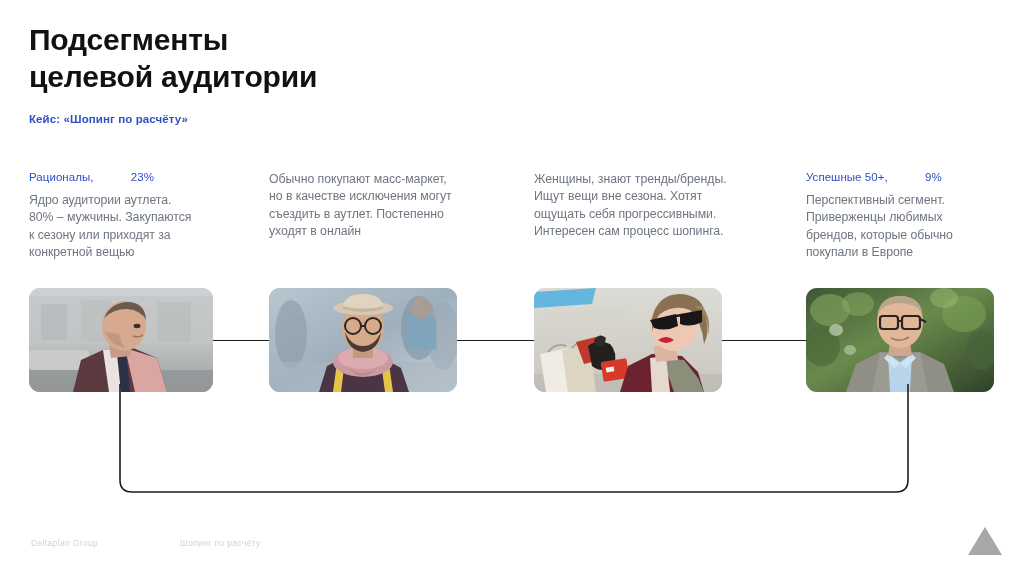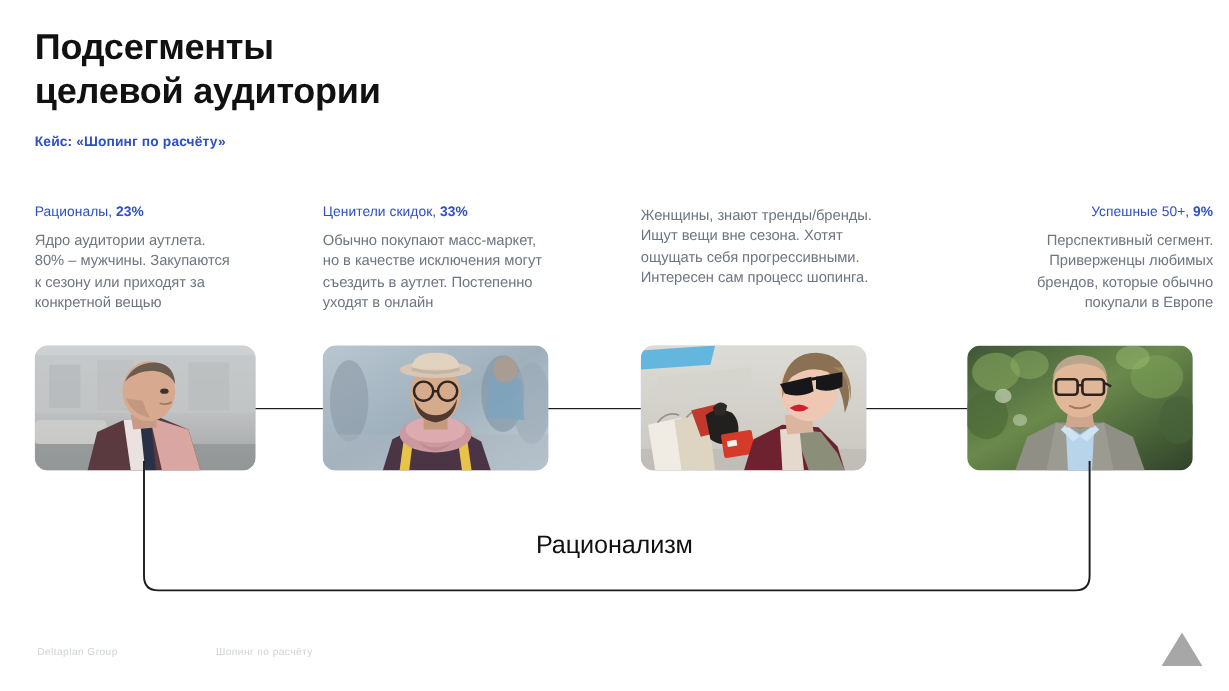--- a/index.html
+++ b/index.html
@@ -59,33 +59,34 @@
 
   .segment-col {
     position: absolute;
     top: 0;
     width: 225px;
   }
 
   .segment-col.c0 { left: 29px;  width: 215px; }
   .segment-col.c1 { left: 269px; width: 235px; }
   .segment-col.c2 { left: 534px; width: 245px; }
-  .segment-col.c3 { left: 806px; width: 205px; text-align: right; }
+  .segment-col.c3 { left: 806px; width: 205px; }
 
   .segment-heading {
     font-size: 11.5px;
     font-weight: 400;
     color: #2f4fc4;
     letter-spacing: 0.05px;
     margin-bottom: 9px;
     white-space: nowrap;
   }
 
   .segment-heading .pct {
-    font-weight: 700;
+    font-weight: 400;
+    margin-left: 34px;
   }
 
   .segment-body {
     font-size: 12.3px;
     line-height: 1.42;
     color: #6e7681;
     letter-spacing: -0.05px;
     white-space: pre-line;
   }
 
@@ -189,21 +190,20 @@
 
     <div class="segment-col c0">
       <div class="segment-heading"><span>Рационалы, </span><span class="pct">23%</span></div>
       <div class="segment-body">Ядро аудитории аутлета.
 80% – мужчины. Закупаются
 к сезону или приходят за
 конкретной вещью</div>
     </div>
 
     <div class="segment-col c1">
-      <div class="segment-heading"><span>Ценители скидок, </span><span class="pct">33%</span></div>
       <div class="segment-body">Обычно покупают масс-маркет,
 но в качестве исключения могут
 съездить в аутлет. Постепенно
 уходят в онлайн</div>
     </div>
 
     <div class="segment-col c2">
       <div class="segment-body">Женщины, знают тренды/бренды.
 Ищут вещи вне сезона. Хотят
 ощущать себя прогрессивными.
@@ -385,21 +385,20 @@
   <div class="connector k0"></div>
   <div class="connector k1"></div>
   <div class="connector k2"></div>
 
   <div class="bracket">
     <svg viewBox="0 0 804 116">
       <path d="M8 0 L8 96 Q8 108 20 108 L784 108 Q796 108 796 96 L796 0" fill="none" stroke="#1d1d1d" stroke-width="1.6"></path>
     </svg>
   </div>
 
-  <div class="bracket-label">Рационализм</div>
 
   <div class="footer-brand">Deltaplan Group</div>
   <div class="footer-case">Шопинг по расчёту</div>
 
   <div class="logo-triangle">
     <svg viewBox="0 0 38 33">
       <polygon points="19,3 36,31 2,31" fill="#a7a7a7"></polygon>
     </svg>
   </div>
 

